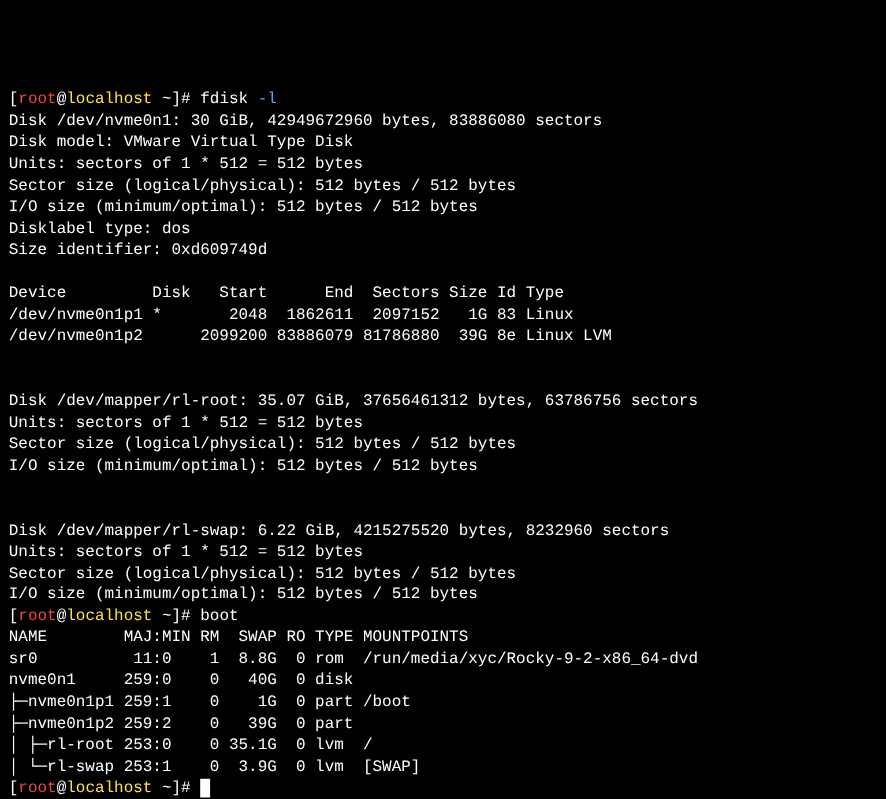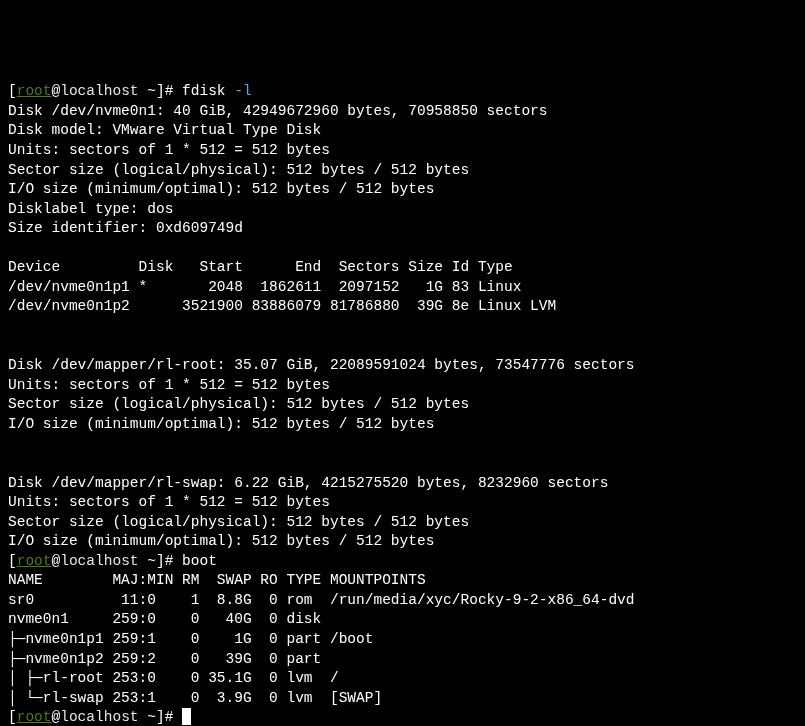--- a/index.html
+++ b/index.html
@@ -7,54 +7,54 @@
       color: #fff;
       font-family: 'Consolas', 'Monaco', 'Courier New', monospace;
       font-size: 14.5px;
       line-height: 1.35;
       margin: 0;
       padding: 4px 8px;
       white-space: pre;
       letter-spacing: 0;
     }
     .bracket { color: #fff; }
-    .root { color: #4d7c0f; text-decoration: underline; }
+    .root { color: #ef4444; }
     .at { color: #fff; }
-    .host { color: #e5e5e5; margin-top: 36px; }
+    .host { color: #fde047; margin-top: 36px; }
     .path { color: #fff; }
     .cmd { color: #fff; }
     .flag { color: #5af; }
     .cursor {
       display: inline-block;
       width: 9px;
       height: 17px;
       background: #fff;
       vertical-align: text-bottom;
     }
   </style>
 </head>
 <body>
 
 
 
 <span><span class="bracket">[</span><span class="root">root</span><span class="at">@</span><span class="host">localhost</span><span> </span><span class="path">~</span><span class="bracket">]#</span> <span class="cmd">fdisk</span> <span class="flag">-l</span></span>
-<span>Disk /dev/nvme0n1: 40 GiB, 42949672960 bytes, 70958850 sectors</span>
+<span>Disk /dev/nvme0n1: 30 GiB, 42949672960 bytes, 83886080 sectors</span>
 <span>Disk model: VMware Virtual Type Disk</span>
 <span>Units: sectors of 1 * 512 = 512 bytes</span>
 <span>Sector size (logical/physical): 512 bytes / 512 bytes</span>
 <span>I/O size (minimum/optimal): 512 bytes / 512 bytes</span>
 <span>Disklabel type: dos</span>
 <span>Size identifier: 0xd609749d</span>
 
 <span>Device         Disk   Start      End  Sectors Size Id Type</span>
 <span>/dev/nvme0n1p1 *       2048  1862611  2097152   1G 83 Linux</span>
-<span>/dev/nvme0n1p2      3521900 83886079 81786880  39G 8e Linux LVM</span>
+<span>/dev/nvme0n1p2      2099200 83886079 81786880  39G 8e Linux LVM</span>
 
 
-<span>Disk /dev/mapper/rl-root: 35.07 GiB, 22089591024 bytes, 73547776 sectors</span>
+<span>Disk /dev/mapper/rl-root: 35.07 GiB, 37656461312 bytes, 63786756 sectors</span>
 <span>Units: sectors of 1 * 512 = 512 bytes</span>
 <span>Sector size (logical/physical): 512 bytes / 512 bytes</span>
 <span>I/O size (minimum/optimal): 512 bytes / 512 bytes</span>
 
 
 <span>Disk /dev/mapper/rl-swap: 6.22 GiB, 4215275520 bytes, 8232960 sectors</span>
 <span>Units: sectors of 1 * 512 = 512 bytes</span>
 <span>Sector size (logical/physical): 512 bytes / 512 bytes</span>
 <span>I/O size (minimum/optimal): 512 bytes / 512 bytes</span>
 <span><span class="bracket">[</span><span class="root">root</span><span class="at">@</span><span class="host">localhost</span><span> </span><span class="path">~</span><span class="bracket">]#</span> <span class="cmd">boot</span></span>

